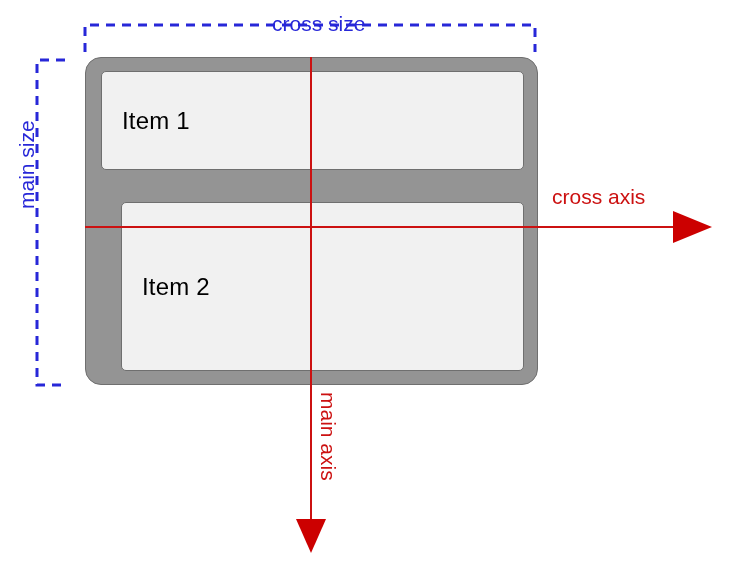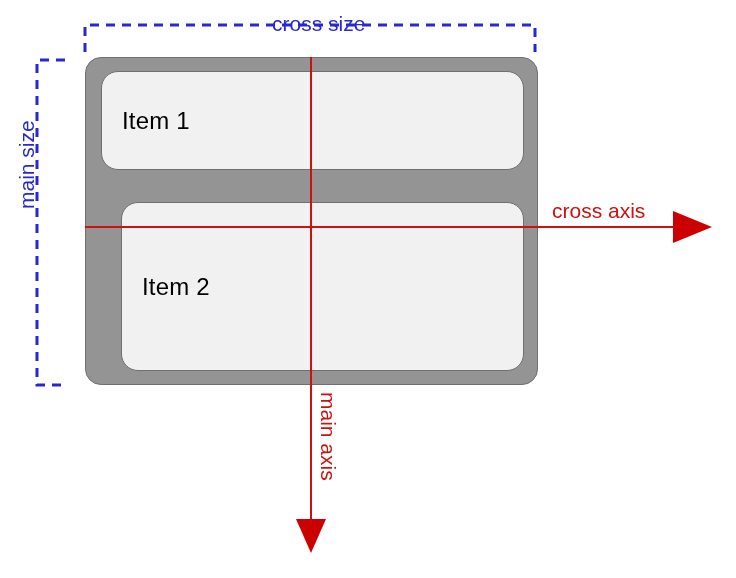--- a/index.html
+++ b/index.html
@@ -38,21 +38,21 @@
     border-radius: 16px;
     padding: 13px 13px 13px 15px;
     display: flex;
     flex-direction: column;
     justify-content: space-between;
   }
   .flex-item {
     box-sizing: border-box;
     background: #f1f1f1;
     border: 1px solid #6f6f6f;
-    border-radius: 17px;
+    border-radius: 5px;
     display: flex;
     align-items: center;
     padding-left: 20px;
   }
   .flex-item.item-1 { height: 99px; }
   .flex-item.item-2 { height: 169px; margin-left: 20px; }
   .item-label {
     font-size: 24px;
     color: #000000;
     line-height: 1;
@@ -63,21 +63,20 @@
   .axis-label {
     position: absolute;
     color: #cc1111;
     font-size: 21px;
     line-height: 1;
     white-space: nowrap;
   }
   .axis-label.cross {
     left: 552px;
     top: 186px;
-    margin-top: 14px;
   }
   .axis-label.main {
     left: 311px;
     top: 392px;
     transform: rotate(90deg);
     transform-origin: 14px 14px;
   }
 
   
   .size-label {

